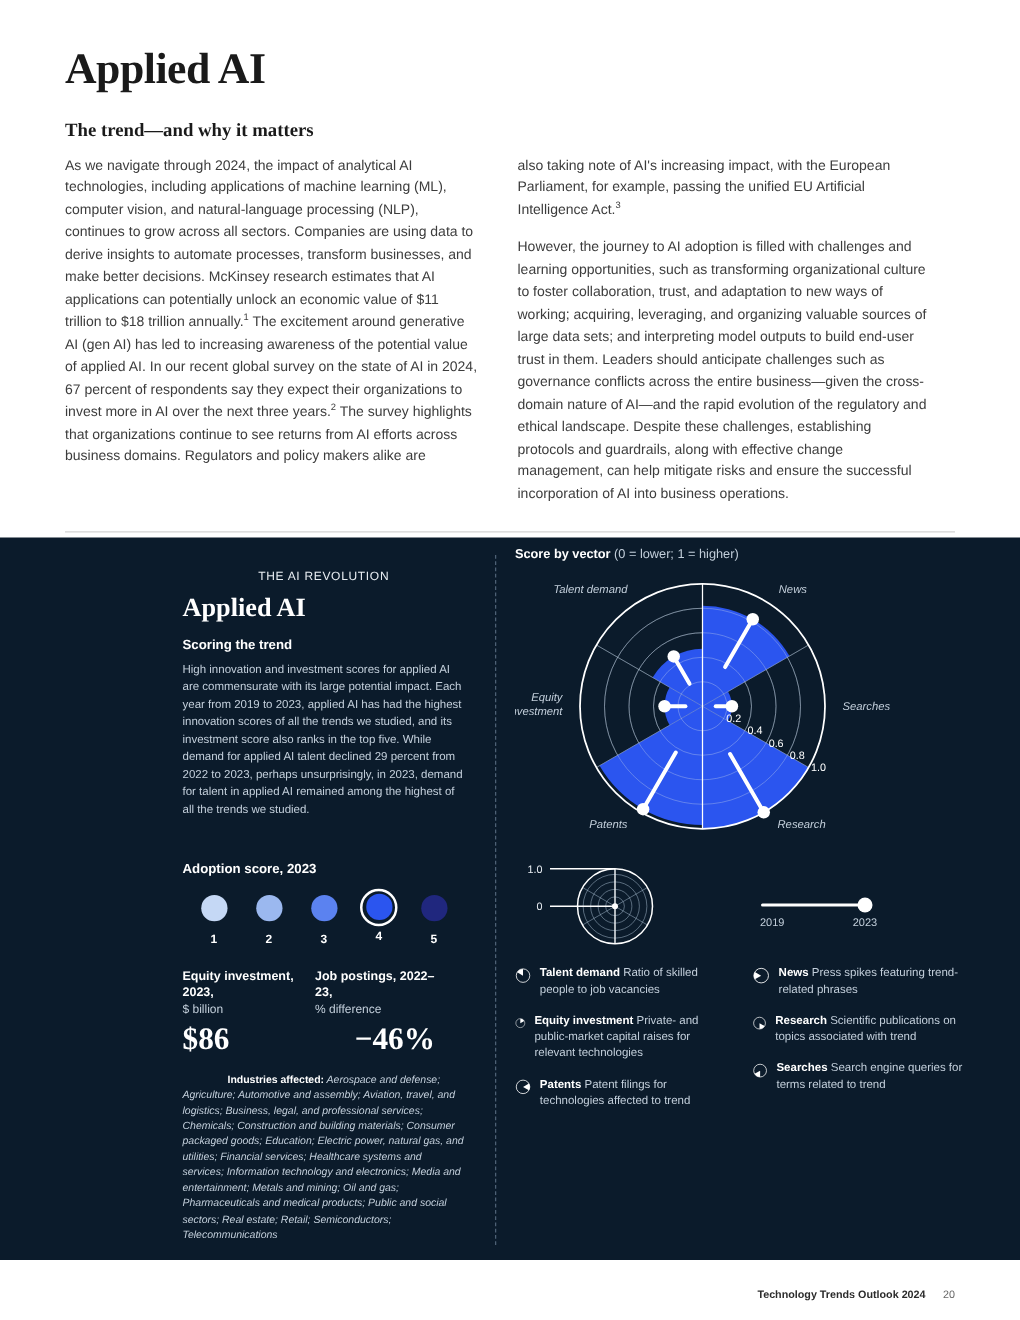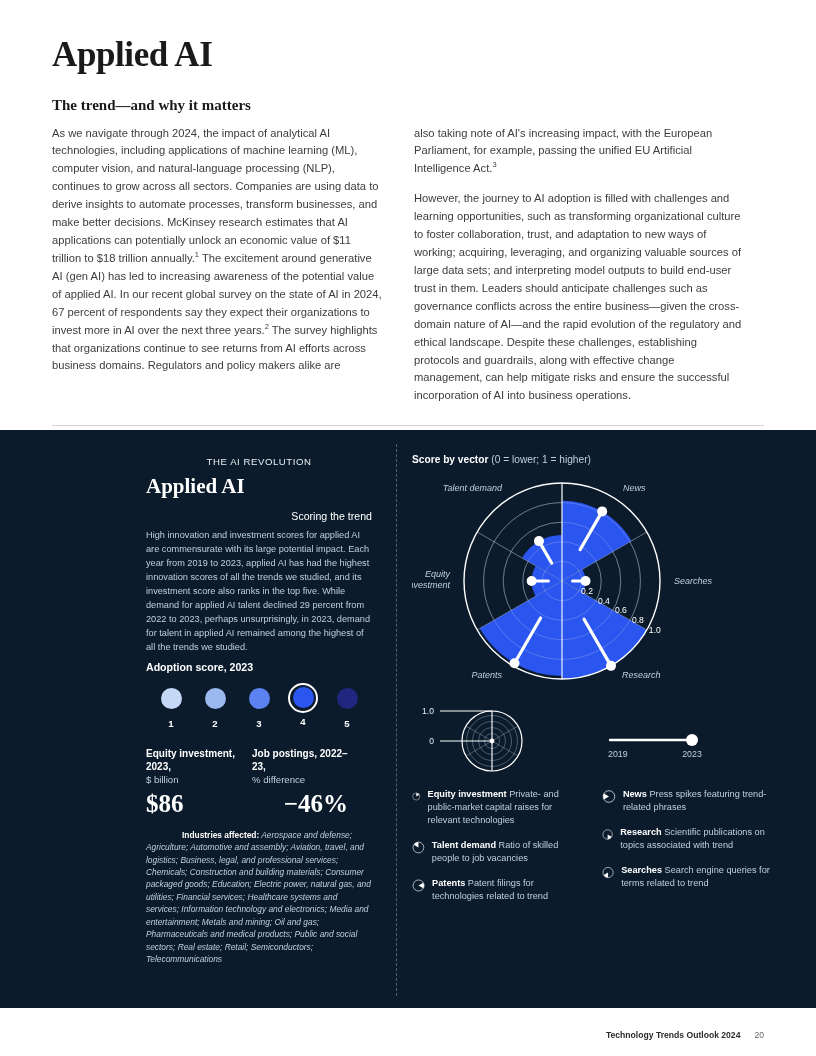--- a/index.html
+++ b/index.html
@@ -93,39 +93,38 @@
   }
   .dk-title {
     font-family: "Liberation Serif", serif;
     font-size: 21px;
     font-weight: 700;
     color: #ffffff;
     margin-bottom: 11px;
   }
   .dk-sub {
     font-size: 10.6px;
-    font-weight: 400;
+    font-weight: 700;
     color: #ffffff;
     margin-bottom: 7px;
-    text-align: right;
   }
   .dk-body {
     font-size: 9.2px;
     line-height: 1.52;
     color: #c3cfdb;
   }
 
   .sec-head {
     font-size: 10.6px;
     font-weight: 700;
     color: #ffffff;
     margin-bottom: 8px;
   }
 
-  .adoption { margin-top: 6px; }
+  .adoption { margin-top: 34px; }
   .scale-row {
     display: flex;
     align-items: center;
     gap: 6px;
     margin-bottom: 6px;
   }
   .scale-label {
     font-size: 8.8px;
     line-height: 1.25;
     color: #c3cfdb;
@@ -208,21 +207,21 @@
     font-size: 8.4px;
     line-height: 1.48;
     color: #c3cfdb;
     font-style: italic;
   }
   .industries b { font-style: normal; color: #ffffff; font-weight: 700; padding-left: 36px; }
 
   
   .dk-right {
     position: absolute;
-    left: 412px; top: 24px;
+    left: 412px; top: 8px;
     width: 368px;
   }
   .vector-head {
     font-size: 10.2px;
     color: #c3cfdb;
     margin-bottom: 4px;
   }
   .vector-head b { color: #ffffff; font-weight: 700; }
 
   .radar-wrap { position: relative; height: 232px; }
@@ -452,37 +451,37 @@
             <text x="280" y="54" fill="#c3cfdb" font-size="8.8" text-anchor="middle" font-family="&quot;Liberation Sans&quot;, sans-serif">2023</text>
           </g>
       </svg>
     </div>
 
     <div class="legend">
       <div class="legend-col">
         <div class="legend-item">
           <svg width="19" height="19" viewBox="0 0 20 20" class="lg-icon">
               <circle cx="10" cy="10" r="8.4" fill="none" stroke="#ffffff" stroke-width="1"></circle>
+              <path d="M 10 10 L 2.725386608210716 5.799999999999999 A 8.4 8.4 0 0 1 9.999999999999998 1.5999999999999996 Z" fill="#ffffff"></path>
+            </svg>
+          <div class="legend-text"><b>Talent demand</b><span> Ratio of skilled people to job vacancies</span></div>
+        </div>
+        <div class="legend-item">
+          <svg width="19" height="19" viewBox="0 0 20 20" class="lg-icon">
+              <circle cx="10" cy="10" r="8.4" fill="none" stroke="#ffffff" stroke-width="1"></circle>
               <path d="M 10 10 L 10 1.5999999999999996 A 8.4 8.4 0 0 1 17.274613391789284 5.800000000000001 Z" fill="#ffffff"></path>
             </svg>
           <div class="legend-text"><b>Equity investment</b><span> Private- and public-market capital raises for relevant technologies</span></div>
-        </div>
-        <div class="legend-item">
-          <svg width="19" height="19" viewBox="0 0 20 20" class="lg-icon">
-              <circle cx="10" cy="10" r="8.4" fill="none" stroke="#ffffff" stroke-width="1"></circle>
-              <path d="M 10 10 L 2.725386608210716 5.799999999999999 A 8.4 8.4 0 0 1 9.999999999999998 1.5999999999999996 Z" fill="#ffffff"></path>
-            </svg>
-          <div class="legend-text"><b>Talent demand</b><span> Ratio of skilled people to job vacancies</span></div>
         </div>
         <div class="legend-item">
           <svg width="19" height="19" viewBox="0 0 20 20" class="lg-icon">
               <circle cx="10" cy="10" r="8.4" fill="none" stroke="#ffffff" stroke-width="1"></circle>
               <path d="M 10 10 L 17.274613391789284 5.800000000000001 A 8.4 8.4 0 0 1 17.274613391789284 14.2 Z" fill="#ffffff"></path>
             </svg>
-          <div class="legend-text"><b>Patents</b><span> Patent filings for technologies related to trend</span></div>
+          <div class="legend-text"><b>Patents</b><span> Patent filings for technologies affected to trend</span></div>
         </div>
       </div>
       <div class="legend-col">
         <div class="legend-item">
           <svg width="19" height="19" viewBox="0 0 20 20" class="lg-icon">
               <circle cx="10" cy="10" r="8.4" fill="none" stroke="#ffffff" stroke-width="1"></circle>
               <path d="M 10 10 L 2.725386608210715 14.2 A 8.4 8.4 0 0 1 2.725386608210716 5.799999999999999 Z" fill="#ffffff"></path>
             </svg>
           <div class="legend-text"><b>News</b><span> Press spikes featuring trend-related phrases</span></div>
         </div>

